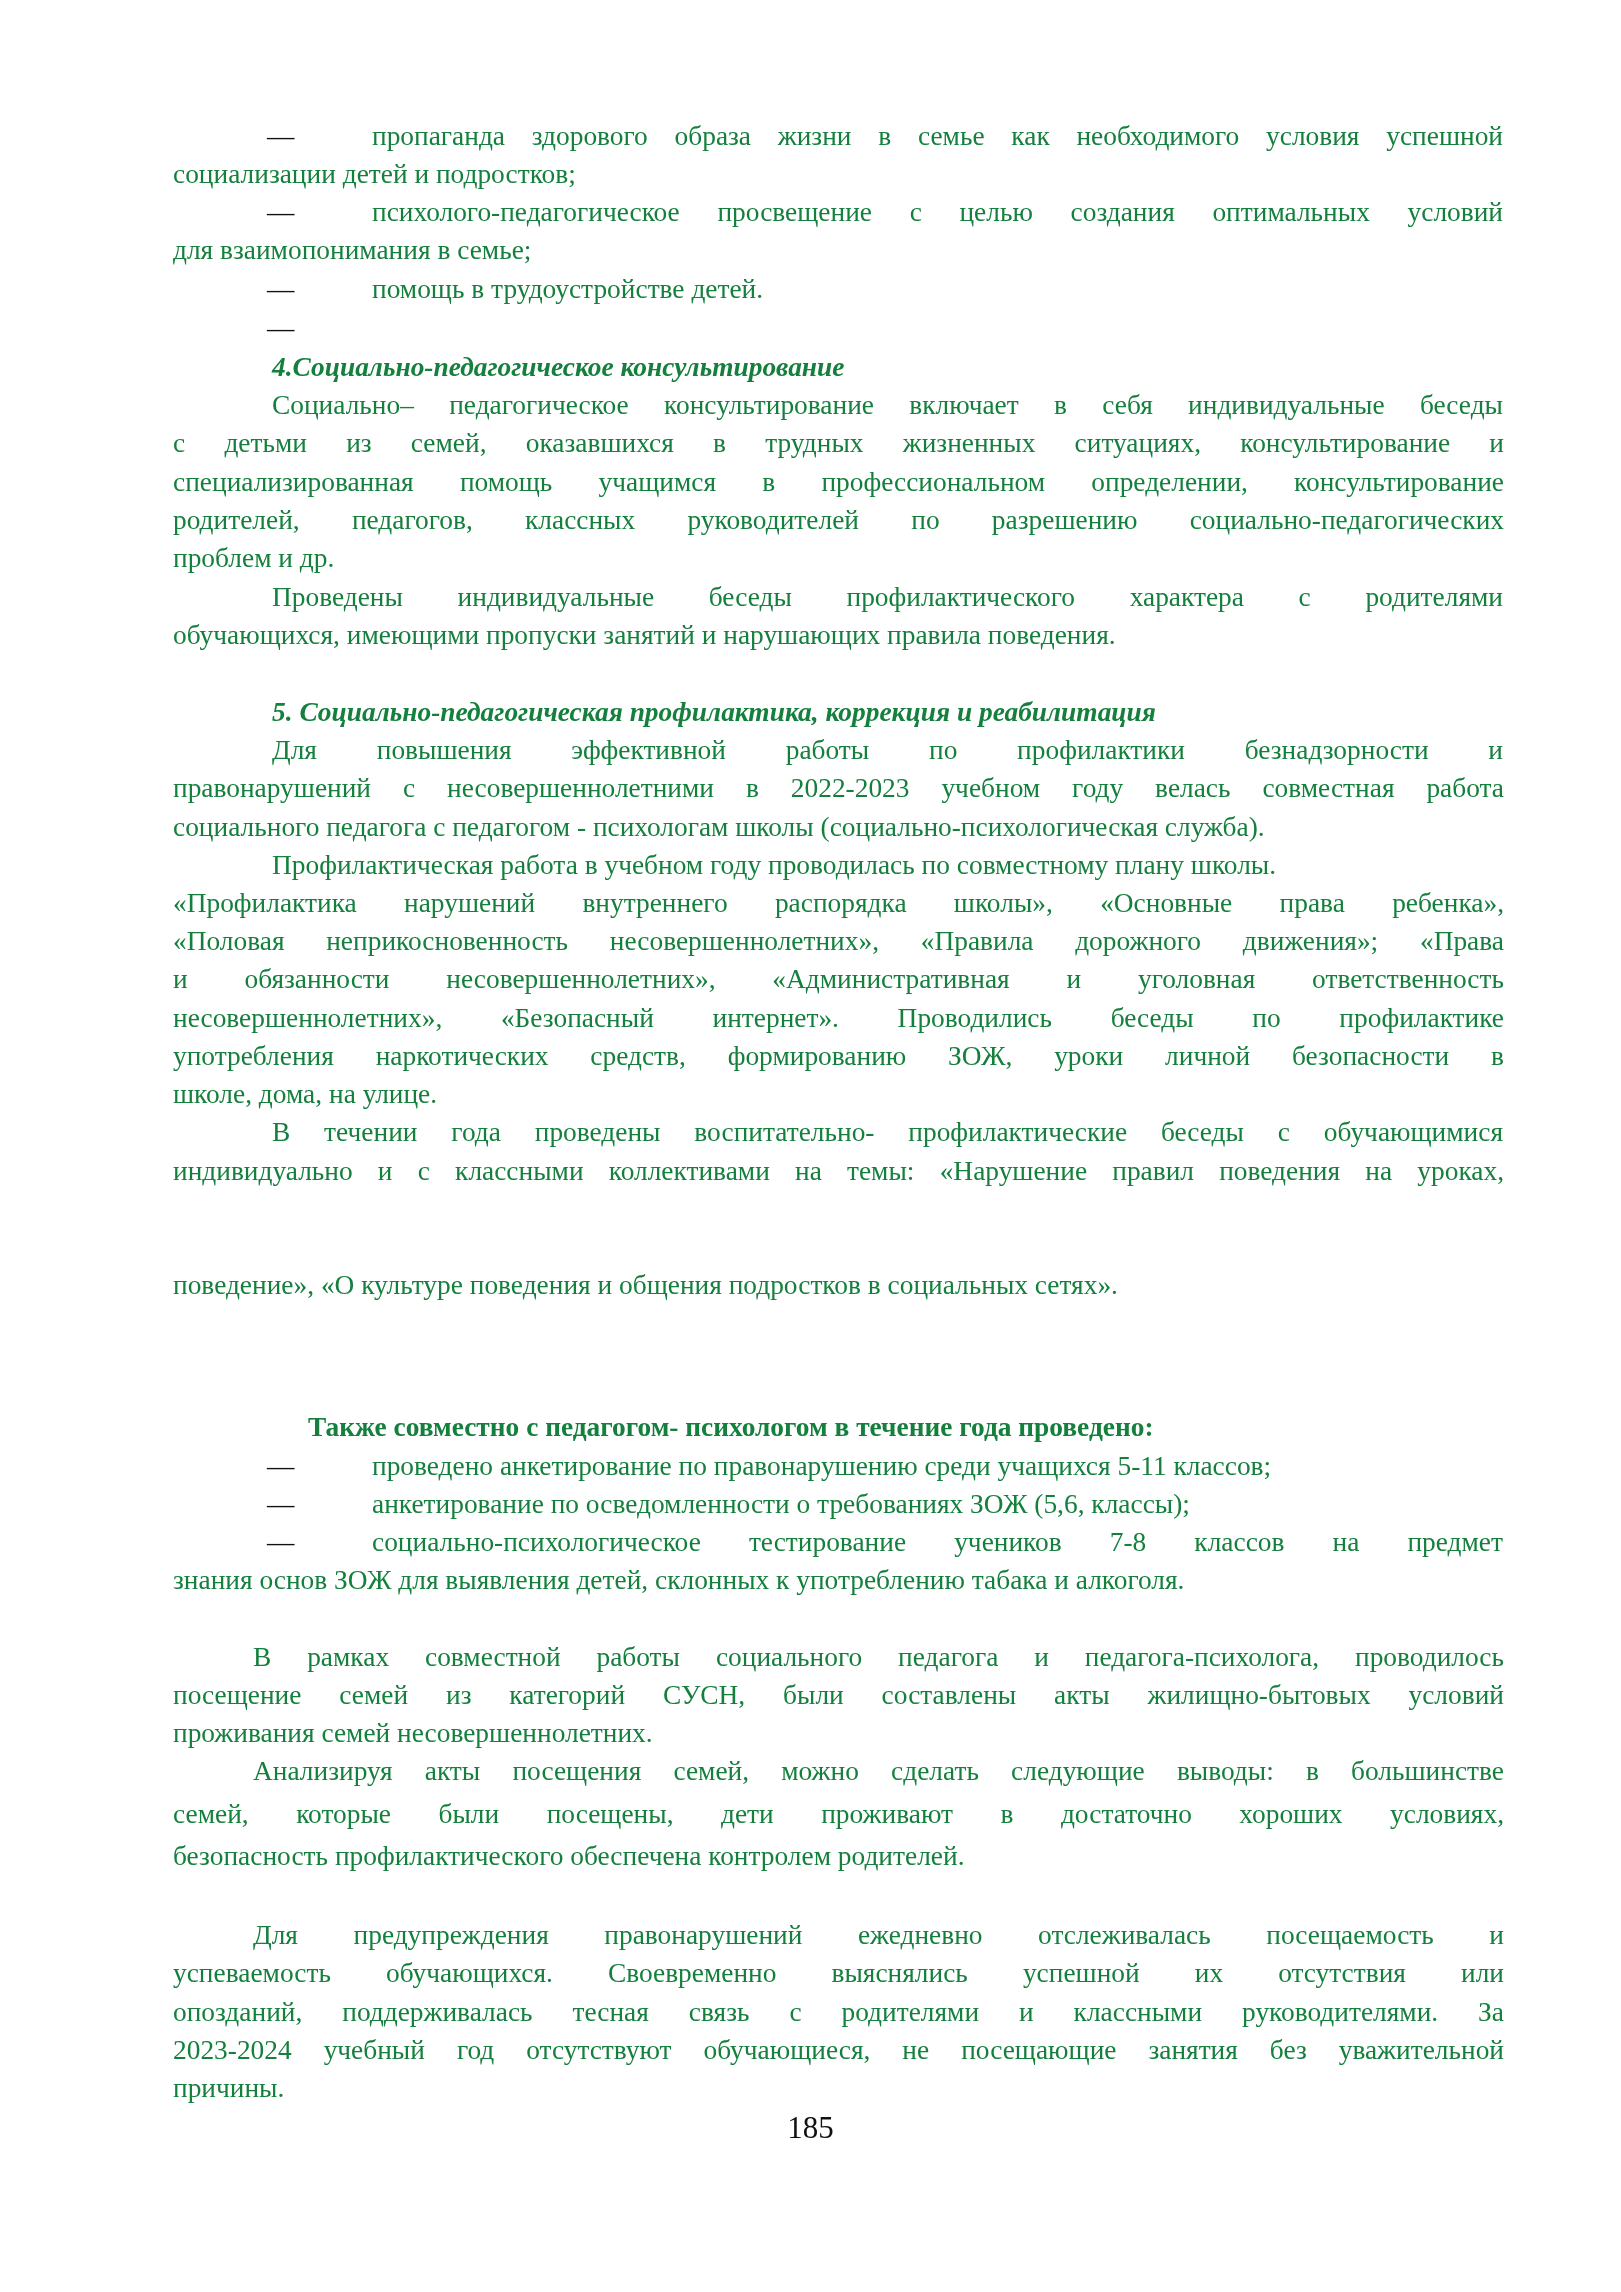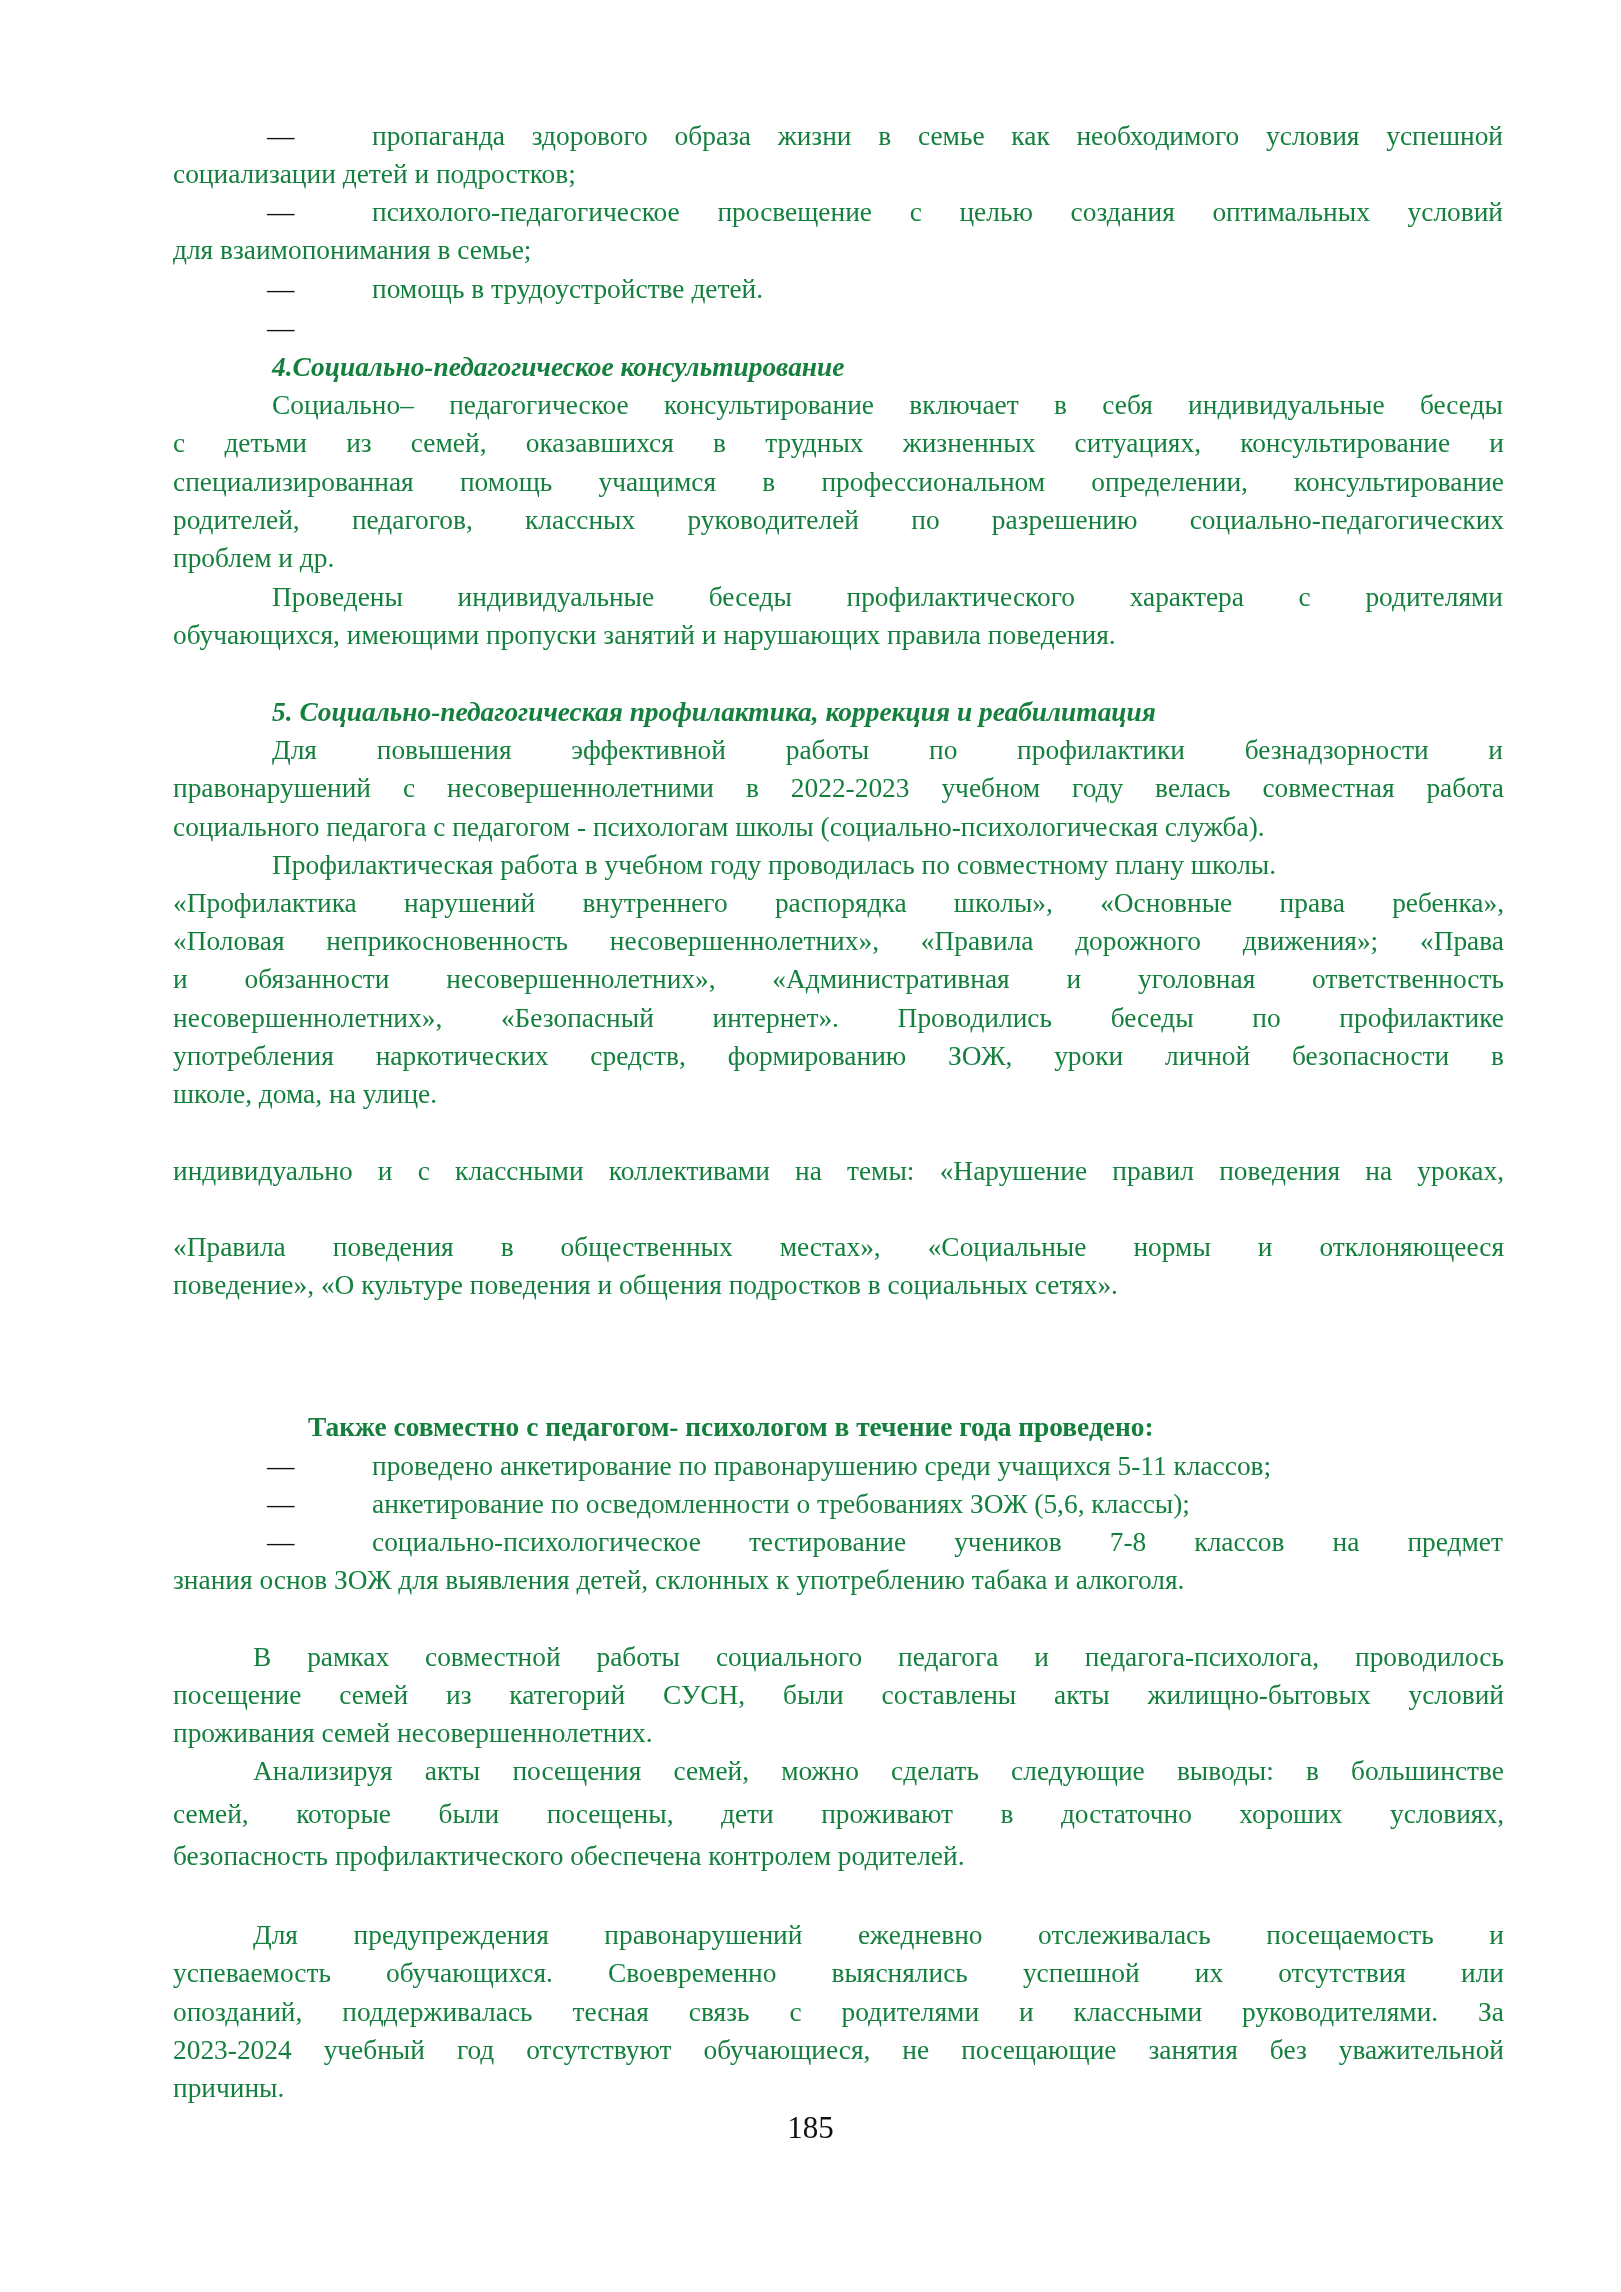--- a/index.html
+++ b/index.html
@@ -57,22 +57,22 @@
   <div class="ln" style="top:811px">социального педагога с педагогом - психологам школы (социально-психологическая служба).</div>
 
   <div class="ln j" style="top:887px">«Профилактика нарушений внутреннего распорядка школы», «Основные права ребенка»,</div>
   <div class="ln ind" style="top:849px">Профилактическая работа в учебном году проводилась по совместному плану школы.</div>
   <div class="ln j" style="top:925px">«Половая неприкосновенность несовершеннолетних», «Правила дорожного движения»; «Права</div>
   <div class="ln j" style="top:963px">и обязанности несовершеннолетних», «Административная и уголовная ответственность</div>
   <div class="ln j" style="top:1002px">несовершеннолетних», «Безопасный интернет». Проводились беседы по профилактике</div>
   <div class="ln j" style="top:1040px">употребления наркотических средств, формированию ЗОЖ, уроки личной безопасности в</div>
   <div class="ln" style="top:1078px">школе, дома, на улице.</div>
 
+  <div class="ln j ind" style="top:1116px">В течении года проведены воспитательно- профилактические беседы с обучающимися</div>
   <div class="ln j" style="top:1155px">индивидуально и с классными коллективами на темы: «Нарушение правил поведения на уроках,</div>
-  <div class="ln j" style="top:1231px">«Правила поведения в общественных местах», «Социальные нормы и отклоняющееся</div>
   <div class="ln" style="top:1269px">поведение», «О культуре поведения и общения подростков в социальных сетях».</div>
 
   <div class="ln ind hb" style="top:1411px">Также совместно с педагогом- психологом в течение года проведено:</div>
 
   <span class="dash" style="top:1450px">—</span>
   <div class="ln btxt" style="top:1450px">проведено анкетирование по правонарушению среди учащихся 5-11 классов;</div>
 
   <span class="dash" style="top:1488px">—</span>
   <div class="ln btxt" style="top:1488px">анкетирование по осведомленности о требованиях ЗОЖ (5,6, классы);</div>
 

